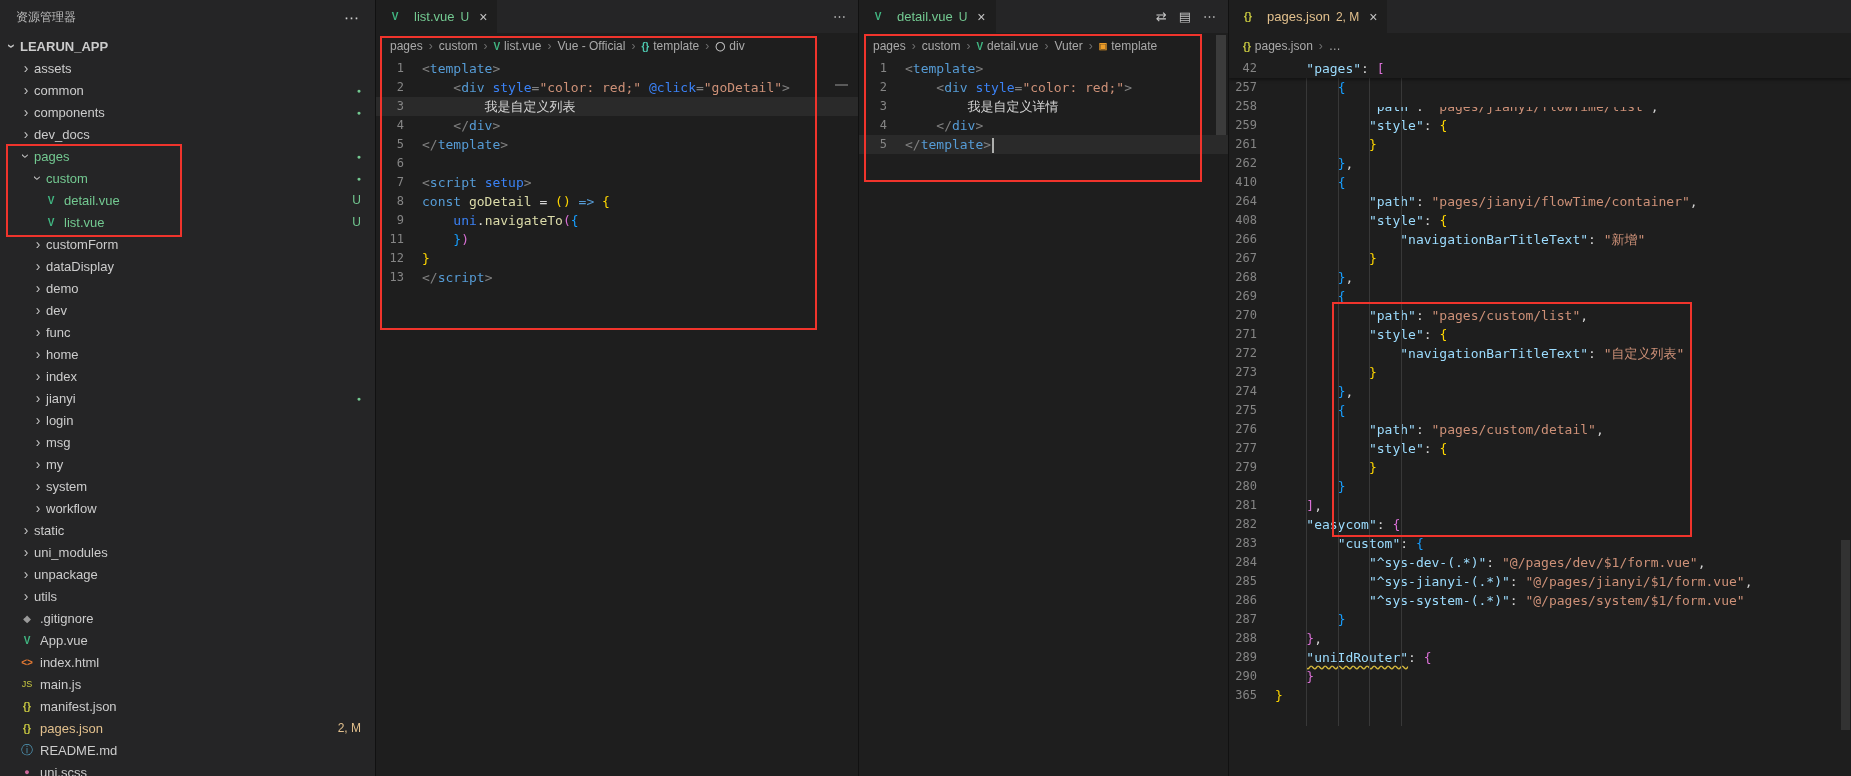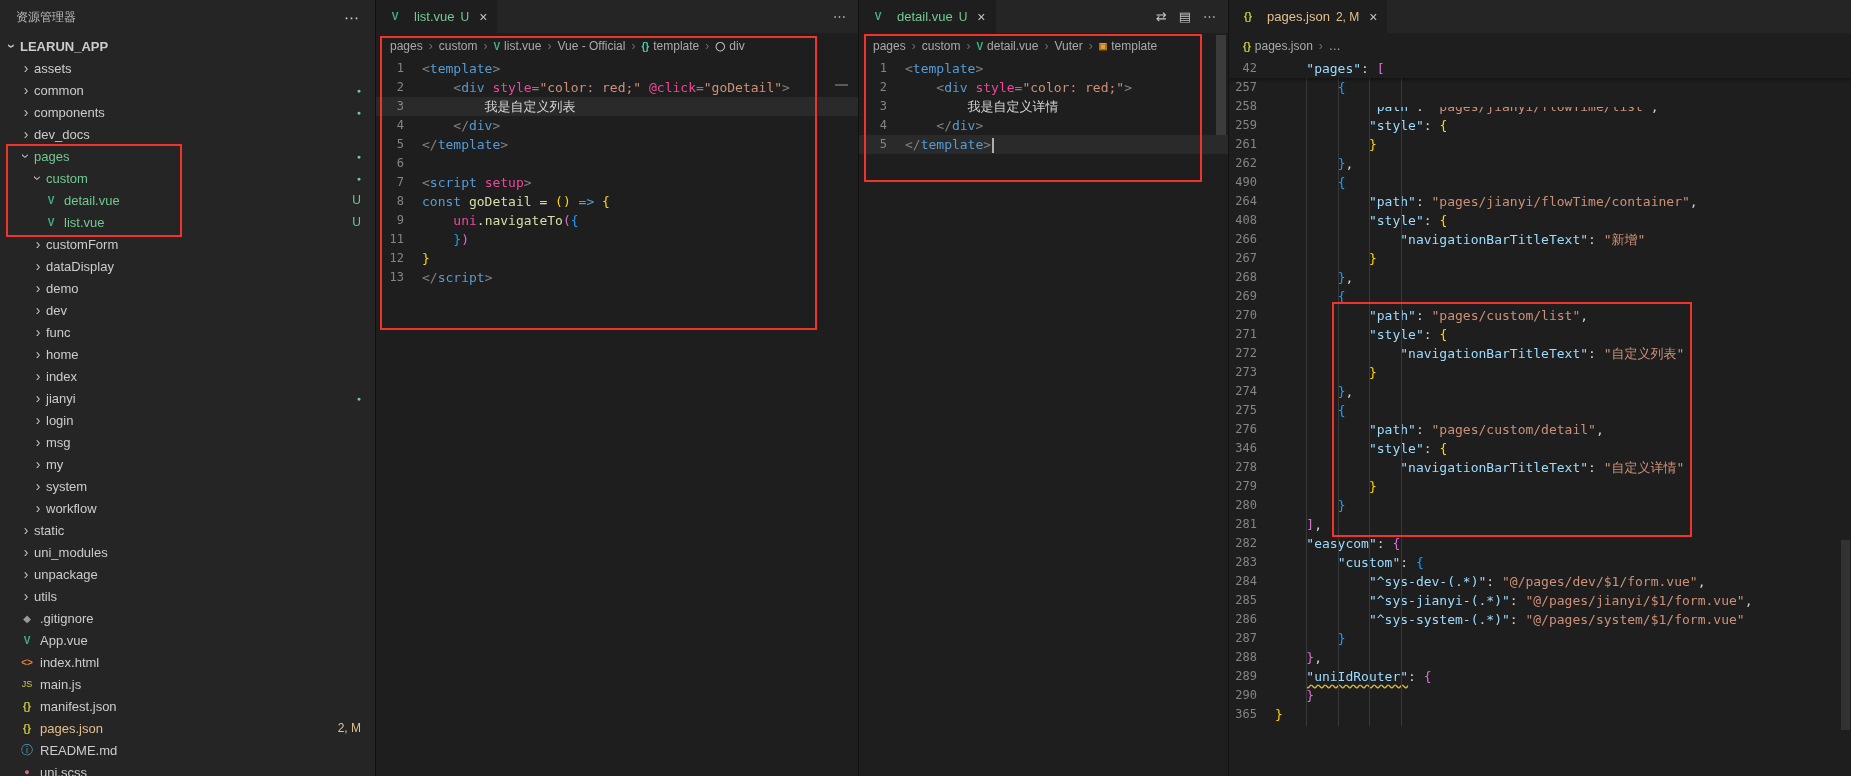--- a/index.html
+++ b/index.html
@@ -55,21 +55,21 @@
 
   
   .code{position:relative;flex:1;overflow:hidden;font-family:"DejaVu Sans Mono","Liberation Mono",monospace;font-size:13px}
   .cline{display:flex;height:19px;line-height:19px;white-space:pre}
   .ln{width:46px;min-width:46px;text-align:right;padding-right:18px;color:#858585;font-size:12px}
   .lc{white-space:pre}
   .hl{background:#2a2a2a}
   .sticky{background:#1e1e1e;box-shadow:0 2px 3px rgba(0,0,0,.4);position:relative;z-index:2}
   .clip .lc{clip-path:inset(52% 0 0 0)}
   .tk-tag{color:#569cd6}
-  .tk-attr{color:#ec4899}
+  .tk-attr{color:#3b82f6}
   .tk-str{color:#ce9178}
   .tk-kw{color:#569cd6}
   .tk-fn{color:#dcdcaa}
   .tk-pln{color:#d4d4d4}
   .tk-pun{color:#808080}
   .tk-key{color:#9cdcfe}
   .tk-b1{color:#ffd700}
   .tk-b2{color:#da70d6}
   .tk-b3{color:#179fff}
   .tk-warnkey{color:#9cdcfe;text-decoration:underline wavy #d7ba3d;text-underline-offset:3px}
@@ -417,36 +417,35 @@
       <div class="guide" style="left:77px"></div>
       <div class="guide" style="left:109px"></div>
       <div class="guide" style="left:140px"></div>
       <div class="guide" style="left:172px"></div>
     <div class="cline sticky"><span class="ln">42</span><span class="lc"><span class="tk-pln">    </span><span class="tk-key">"pages"</span><span class="tk-pln">: </span><span class="tk-b2">[</span></span></div>
         <div class="cline"><span class="ln">257</span><span class="lc"><span class="tk-pln">        </span><span class="tk-b3">{</span></span></div>
         <div class="cline clip"><span class="ln">258</span><span class="lc"><span class="tk-pln">            </span><span class="tk-key">"path"</span><span class="tk-pln">: </span><span class="tk-str">"pages/jianyi/flowTime/list"</span><span class="tk-pln">,</span></span></div>
         <div class="cline"><span class="ln">259</span><span class="lc"><span class="tk-pln">            </span><span class="tk-key">"style"</span><span class="tk-pln">: </span><span class="tk-b1">{</span></span></div>
         <div class="cline"><span class="ln">261</span><span class="lc"><span class="tk-pln">            </span><span class="tk-b1">}</span></span></div>
         <div class="cline"><span class="ln">262</span><span class="lc"><span class="tk-pln">        </span><span class="tk-b3">}</span><span class="tk-pln">,</span></span></div>
-        <div class="cline"><span class="ln">490</span><span class="lc"><span class="tk-pln">        </span><span class="tk-b3">{</span></span></div>
+        <div class="cline"><span class="ln">410</span><span class="lc"><span class="tk-pln">        </span><span class="tk-b3">{</span></span></div>
         <div class="cline"><span class="ln">264</span><span class="lc"><span class="tk-pln">            </span><span class="tk-key">"path"</span><span class="tk-pln">: </span><span class="tk-str">"pages/jianyi/flowTime/container"</span><span class="tk-pln">,</span></span></div>
         <div class="cline"><span class="ln">408</span><span class="lc"><span class="tk-pln">            </span><span class="tk-key">"style"</span><span class="tk-pln">: </span><span class="tk-b1">{</span></span></div>
         <div class="cline"><span class="ln">266</span><span class="lc"><span class="tk-pln">                </span><span class="tk-key">"navigationBarTitleText"</span><span class="tk-pln">: </span><span class="tk-str">"新增"</span></span></div>
         <div class="cline"><span class="ln">267</span><span class="lc"><span class="tk-pln">            </span><span class="tk-b1">}</span></span></div>
         <div class="cline"><span class="ln">268</span><span class="lc"><span class="tk-pln">        </span><span class="tk-b3">}</span><span class="tk-pln">,</span></span></div>
         <div class="cline"><span class="ln">269</span><span class="lc"><span class="tk-pln">        </span><span class="tk-b3">{</span></span></div>
         <div class="cline"><span class="ln">270</span><span class="lc"><span class="tk-pln">            </span><span class="tk-key">"path"</span><span class="tk-pln">: </span><span class="tk-str">"pages/custom/list"</span><span class="tk-pln">,</span></span></div>
         <div class="cline"><span class="ln">271</span><span class="lc"><span class="tk-pln">            </span><span class="tk-key">"style"</span><span class="tk-pln">: </span><span class="tk-b1">{</span></span></div>
         <div class="cline"><span class="ln">272</span><span class="lc"><span class="tk-pln">                </span><span class="tk-key">"navigationBarTitleText"</span><span class="tk-pln">: </span><span class="tk-str">"自定义列表"</span></span></div>
         <div class="cline"><span class="ln">273</span><span class="lc"><span class="tk-pln">            </span><span class="tk-b1">}</span></span></div>
         <div class="cline"><span class="ln">274</span><span class="lc"><span class="tk-pln">        </span><span class="tk-b3">}</span><span class="tk-pln">,</span></span></div>
         <div class="cline"><span class="ln">275</span><span class="lc"><span class="tk-pln">        </span><span class="tk-b3">{</span></span></div>
         <div class="cline"><span class="ln">276</span><span class="lc"><span class="tk-pln">            </span><span class="tk-key">"path"</span><span class="tk-pln">: </span><span class="tk-str">"pages/custom/detail"</span><span class="tk-pln">,</span></span></div>
-        <div class="cline"><span class="ln">346</span><span class="lc"><span class="tk-pln">            </span><span class="tk-key">"style"</span><span class="tk-pln">: </span><span class="tk-b1">{</span></span></div>
-        <div class="cline"><span class="ln">278</span><span class="lc"><span class="tk-pln">                </span><span class="tk-key">"navigationBarTitleText"</span><span class="tk-pln">: </span><span class="tk-str">"自定义详情"</span></span></div>
+        <div class="cline"><span class="ln">277</span><span class="lc"><span class="tk-pln">            </span><span class="tk-key">"style"</span><span class="tk-pln">: </span><span class="tk-b1">{</span></span></div>
         <div class="cline"><span class="ln">279</span><span class="lc"><span class="tk-pln">            </span><span class="tk-b1">}</span></span></div>
         <div class="cline"><span class="ln">280</span><span class="lc"><span class="tk-pln">        </span><span class="tk-b3">}</span></span></div>
         <div class="cline"><span class="ln">281</span><span class="lc"><span class="tk-pln">    </span><span class="tk-b2">]</span><span class="tk-pln">,</span></span></div>
         <div class="cline"><span class="ln">282</span><span class="lc"><span class="tk-pln">    </span><span class="tk-key">"easycom"</span><span class="tk-pln">: </span><span class="tk-b2">{</span></span></div>
         <div class="cline"><span class="ln">283</span><span class="lc"><span class="tk-pln">        </span><span class="tk-key">"custom"</span><span class="tk-pln">: </span><span class="tk-b3">{</span></span></div>
         <div class="cline"><span class="ln">284</span><span class="lc"><span class="tk-pln">            </span><span class="tk-key">"^sys-dev-(.*)"</span><span class="tk-pln">: </span><span class="tk-str">"@/pages/dev/$1/form.vue"</span><span class="tk-pln">,</span></span></div>
         <div class="cline"><span class="ln">285</span><span class="lc"><span class="tk-pln">            </span><span class="tk-key">"^sys-jianyi-(.*)"</span><span class="tk-pln">: </span><span class="tk-str">"@/pages/jianyi/$1/form.vue"</span><span class="tk-pln">,</span></span></div>
         <div class="cline"><span class="ln">286</span><span class="lc"><span class="tk-pln">            </span><span class="tk-key">"^sys-system-(.*)"</span><span class="tk-pln">: </span><span class="tk-str">"@/pages/system/$1/form.vue"</span></span></div>
         <div class="cline"><span class="ln">287</span><span class="lc"><span class="tk-pln">        </span><span class="tk-b3">}</span></span></div>
         <div class="cline"><span class="ln">288</span><span class="lc"><span class="tk-pln">    </span><span class="tk-b2">}</span><span class="tk-pln">,</span></span></div>

